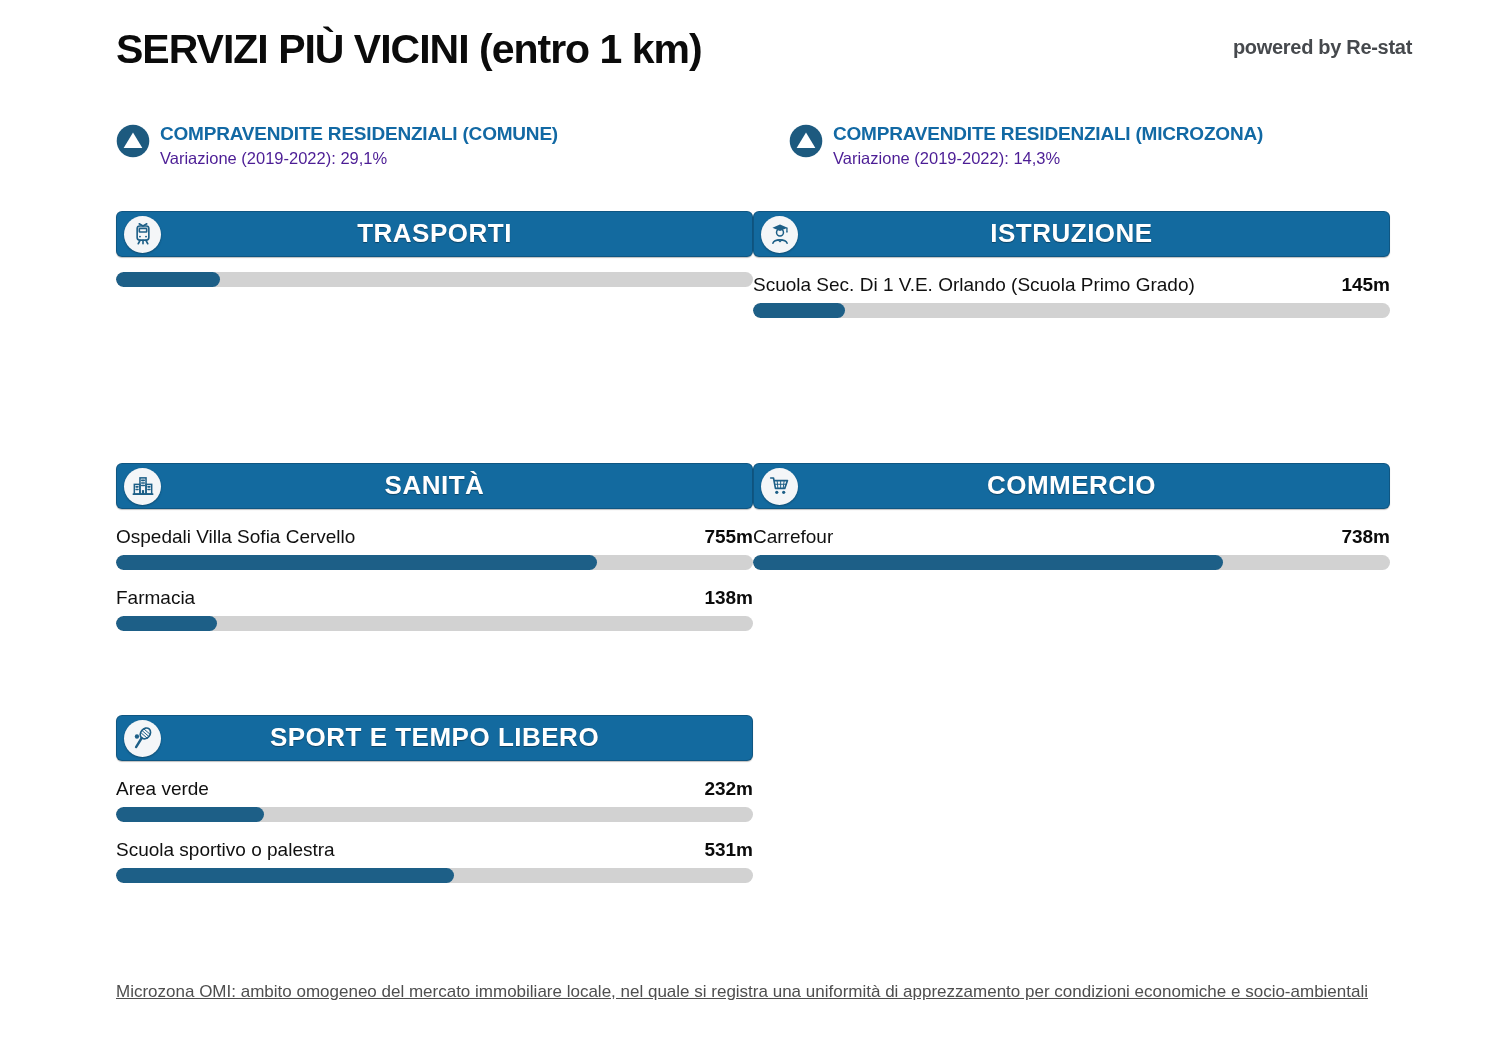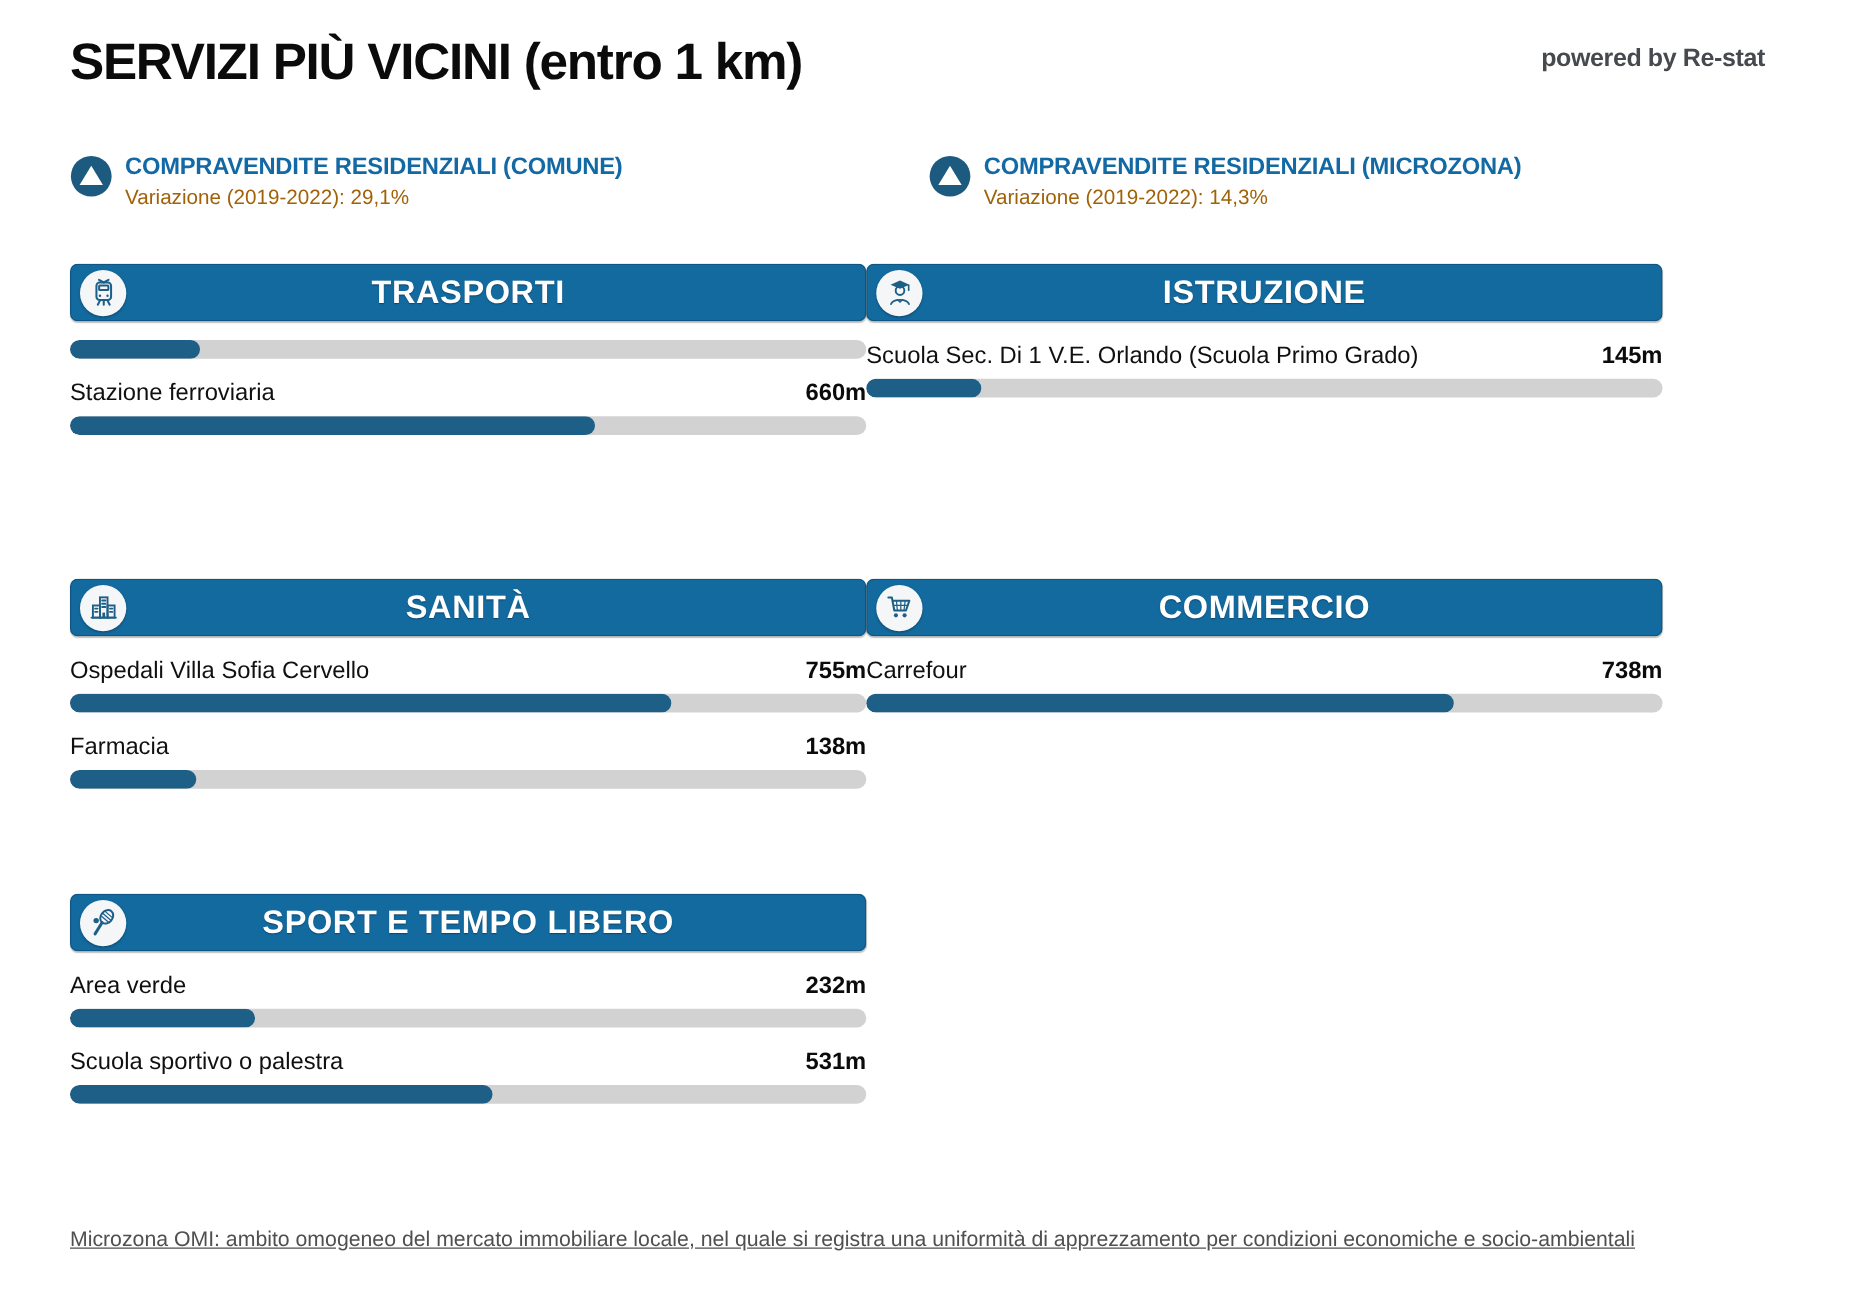--- a/index.html
+++ b/index.html
@@ -9,37 +9,37 @@
     --kpi-accent:#1269a4;
     --icon-circle:#1d5a7f;
   }
   *{margin:0;padding:0;box-sizing:border-box;}
   html,body{background:#ffffff;}
   body{
     width:1500px;height:1039px;position:relative;
     font-family:"Liberation Sans","DejaVu Sans",sans-serif;
     color:#101010;overflow:hidden;
   }
-  .page{padding:28px 88px 0 56px;}
+  .page{padding:28px 88px 0 116px;}
 
   
   .header-row{display:flex;justify-content:space-between;align-items:flex-start;}
   .page-title{
     font-size:41px;font-weight:700;letter-spacing:-1px;color:#0b0b0b;line-height:1.05;
     font-family:"Liberation Sans","DejaVu Sans",sans-serif;
   }
   .powered-by{font-size:20px;font-weight:700;color:#46494d;margin-top:8px;letter-spacing:-0.3px;}
 
   
   .kpi-row{display:flex;column-gap:50px;margin-top:52px;}
   .kpi{width:637px;display:flex;align-items:flex-start;}
   .kpi-icon{flex:0 0 34px;width:34px;height:34px;margin-right:10px;margin-top:1px;}
   .kpi-text{line-height:1.2;}
   .kpi-label{font-size:19px;font-weight:700;color:var(--kpi-accent);letter-spacing:-0.2px;}
-  .kpi-sub{font-size:16.5px;color:#a16207;margin-top:3px;}
+  .kpi-sub{font-size:16.5px;color:#4c1d95;margin-top:3px;}
 
   
   .columns{display:flex;margin-top:42px;}
   .col{width:637px;}
   .section{height:252px;}
   .section-header{
     position:relative;height:46px;border-radius:6px;
     background:var(--header-bar);
     border:1px solid rgba(0,0,0,0.18);
     box-shadow:0 1px 1px rgba(0,0,0,0.25);
@@ -129,29 +129,20 @@
               <path d="M9.3 17.8 L7.6 21 M14.7 17.8 L16.4 21 M12 17.8 L12 21"></path>
             </svg>
           </span>
           <h2 class="section-title">TRASPORTI</h2>
         </div>
         <div class="item">
           <div class="bar">
             <div class="bar-fill" style="width: 16.3%;"></div>
           </div>
         </div>
-        <div class="item">
-          <div class="item-row">
-            <span class="item-label">Stazione ferroviaria</span>
-            <span class="item-value">660m</span>
-          </div>
-          <div class="bar">
-            <div class="bar-fill" style="width: 66%;"></div>
-          </div>
-        </div>
       </section>
 
       <section class="section">
         <div class="section-header">
           <span class="header-badge">
             <svg viewBox="0 0 24 24" fill="none" stroke="currentColor" stroke-width="1.4" stroke-linecap="round">
               <rect x="9.2" y="4.5" width="5.6" height="15"></rect>
               <rect x="4" y="10.5" width="5.2" height="9"></rect>
               <rect x="14.8" y="10.5" width="5.2" height="9"></rect>
               <rect x="11" y="15.8" width="2" height="3.7" fill="currentColor" stroke="none"></rect>

